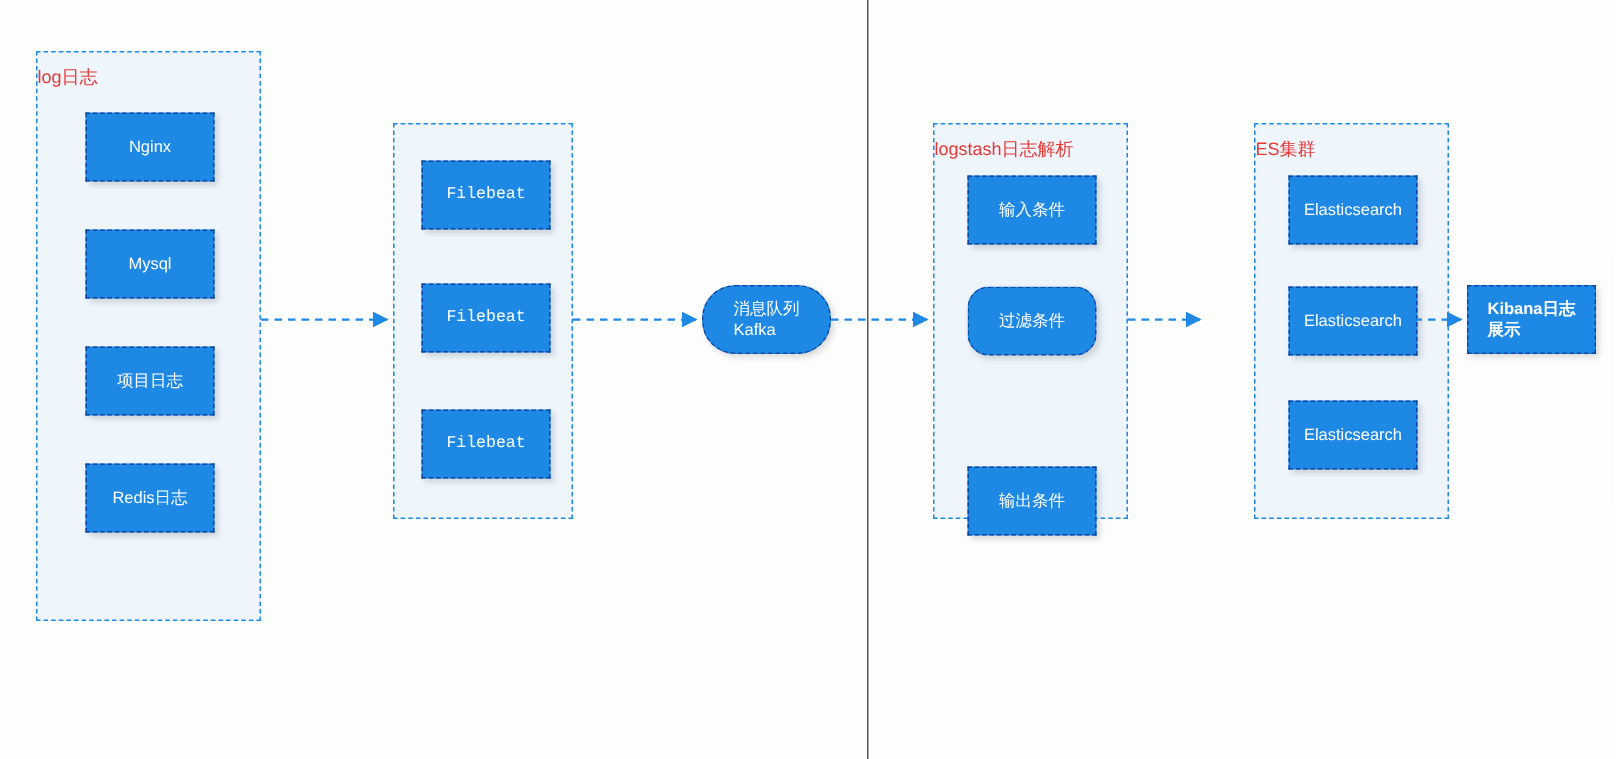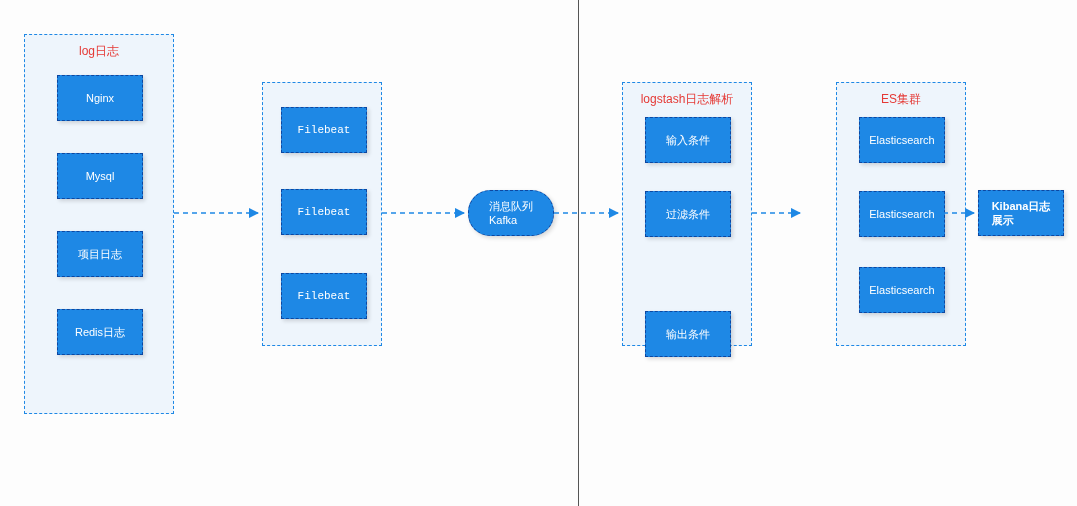--- a/index.html
+++ b/index.html
@@ -18,21 +18,20 @@
     position: absolute;
     border: 1px dashed #1e88e5;
     background: #eef5fc;
     box-sizing: border-box;
   }
   .group-title {
     position: absolute;
     top: 8px;
     left: 0;
     right: 0;
-    text-align: center;
     font-size: 12px;
     color: #e53935;
   }
   .node {
     position: absolute;
     background: #1e88e5;
     color: #ffffff;
     font-size: 11px;
     line-height: 1.3;
     display: flex;
@@ -79,21 +78,21 @@
     <div class="node" style="left:18px; top:106px; width:86px; height:46px;">Filebeat</div>
     <div class="node" style="left:18px; top:190px; width:86px; height:46px;">Filebeat</div>
   </div>
 
   <div class="node" style="left:468px; top:190px; width:86px; height:46px; white-space:pre-line;border-radius:22px;">消息队列
 Kafka</div>
 
   <div class="group" style="left:622px; top:82px; width:130px; height:264px;">
     <div class="group-title">logstash日志解析</div>
     <div class="node" style="left:22px; top:34px;  width:86px; height:46px;">输入条件</div>
-    <div class="node" style="left:22px; top:108px; width:86px; height:46px;">过滤条件</div>
+    <div class="node" style="left:22px; top:108px; width:86px; height:46px;border-radius:14px;">过滤条件</div>
     <div class="node" style="left:22px; top:184px; width:86px; height:46px;margin-top:44px;">输出条件</div>
   </div>
 
   <div class="group" style="left:804px; top:82px; width:130px; height:264px;margin-left:32px;">
     <div class="group-title">ES集群</div>
     <div class="node" style="left:22px; top:34px;  width:86px; height:46px;">Elasticsearch</div>
     <div class="node" style="left:22px; top:108px; width:86px; height:46px;">Elasticsearch</div>
     <div class="node" style="left:22px; top:184px; width:86px; height:46px;">Elasticsearch</div>
   </div>
 

